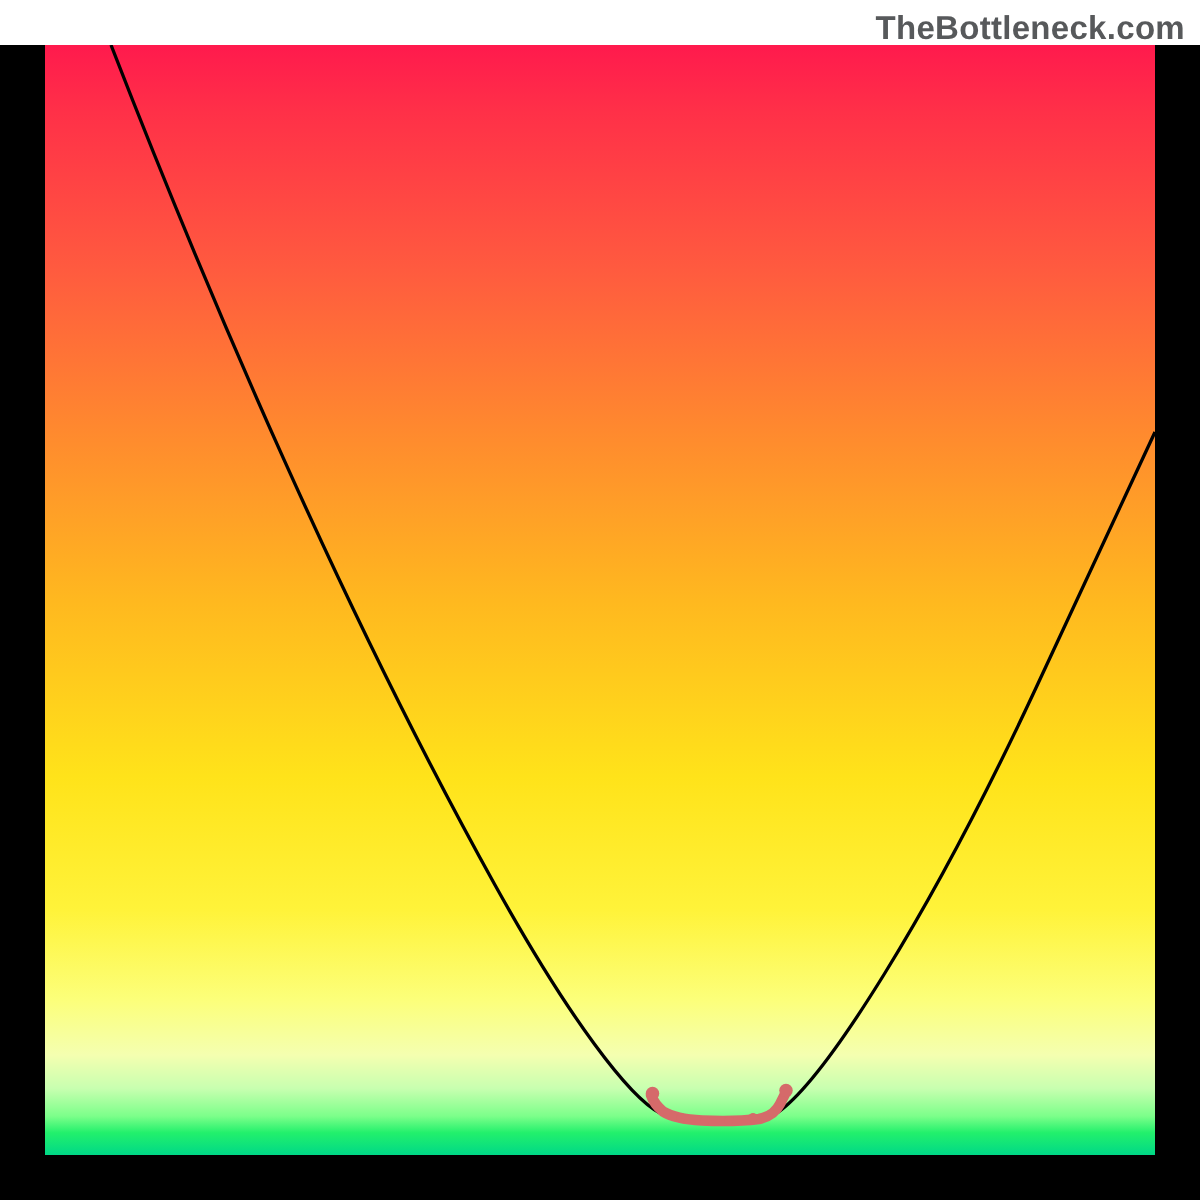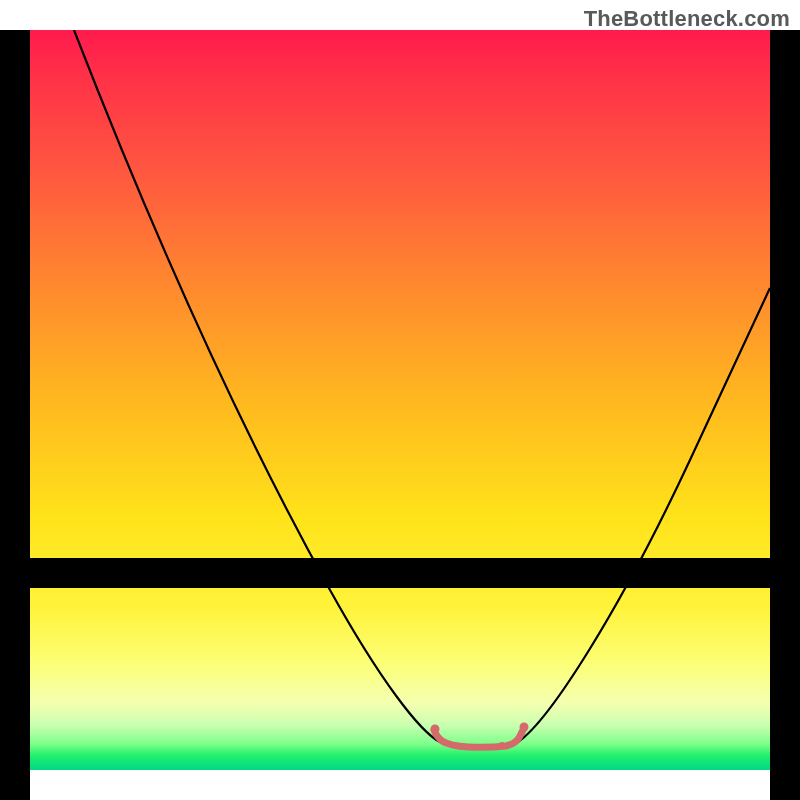--- a/index.html
+++ b/index.html
@@ -1,20 +1,20 @@
 <!DOCTYPE html>
 <html><head>
 <meta charset="utf-8">
 <style>
   * { margin: 0; padding: 0; box-sizing: border-box; }
   html, body { width: 800px; height: 800px; overflow: hidden; background: #fff; }
   .container {
     position: relative;
     width: 800px;
-    height: 588px;
+    height: 800px;
   }
   .watermark {
     position: absolute;
     top: 6px;
     right: 10px;
     font-family: Arial, Helvetica, sans-serif;
     font-size: 22px;
     font-weight: bold;
     color: #57595b;
     letter-spacing: 0.2px;

